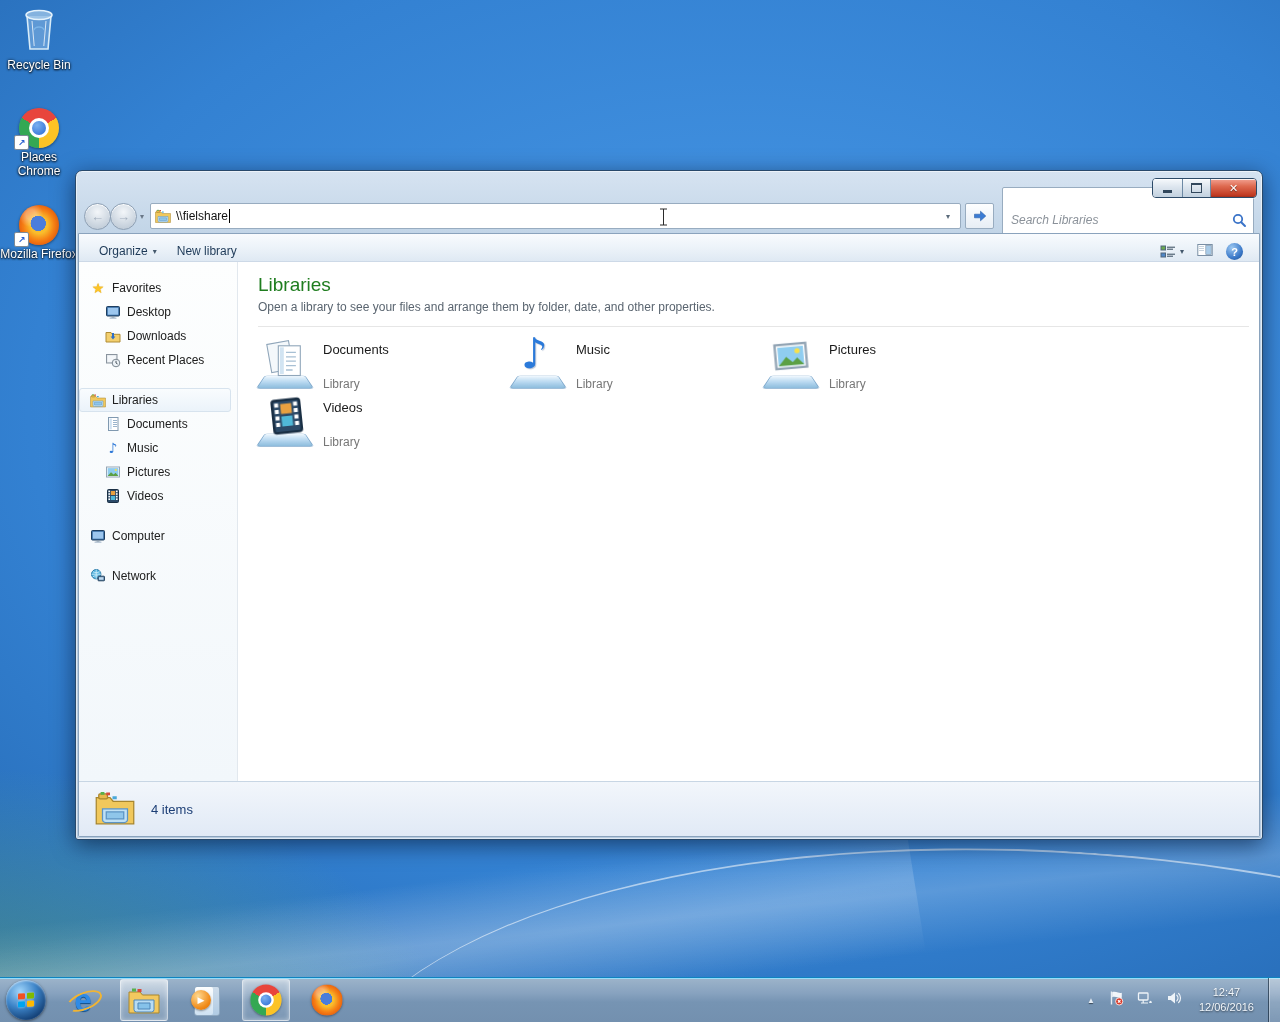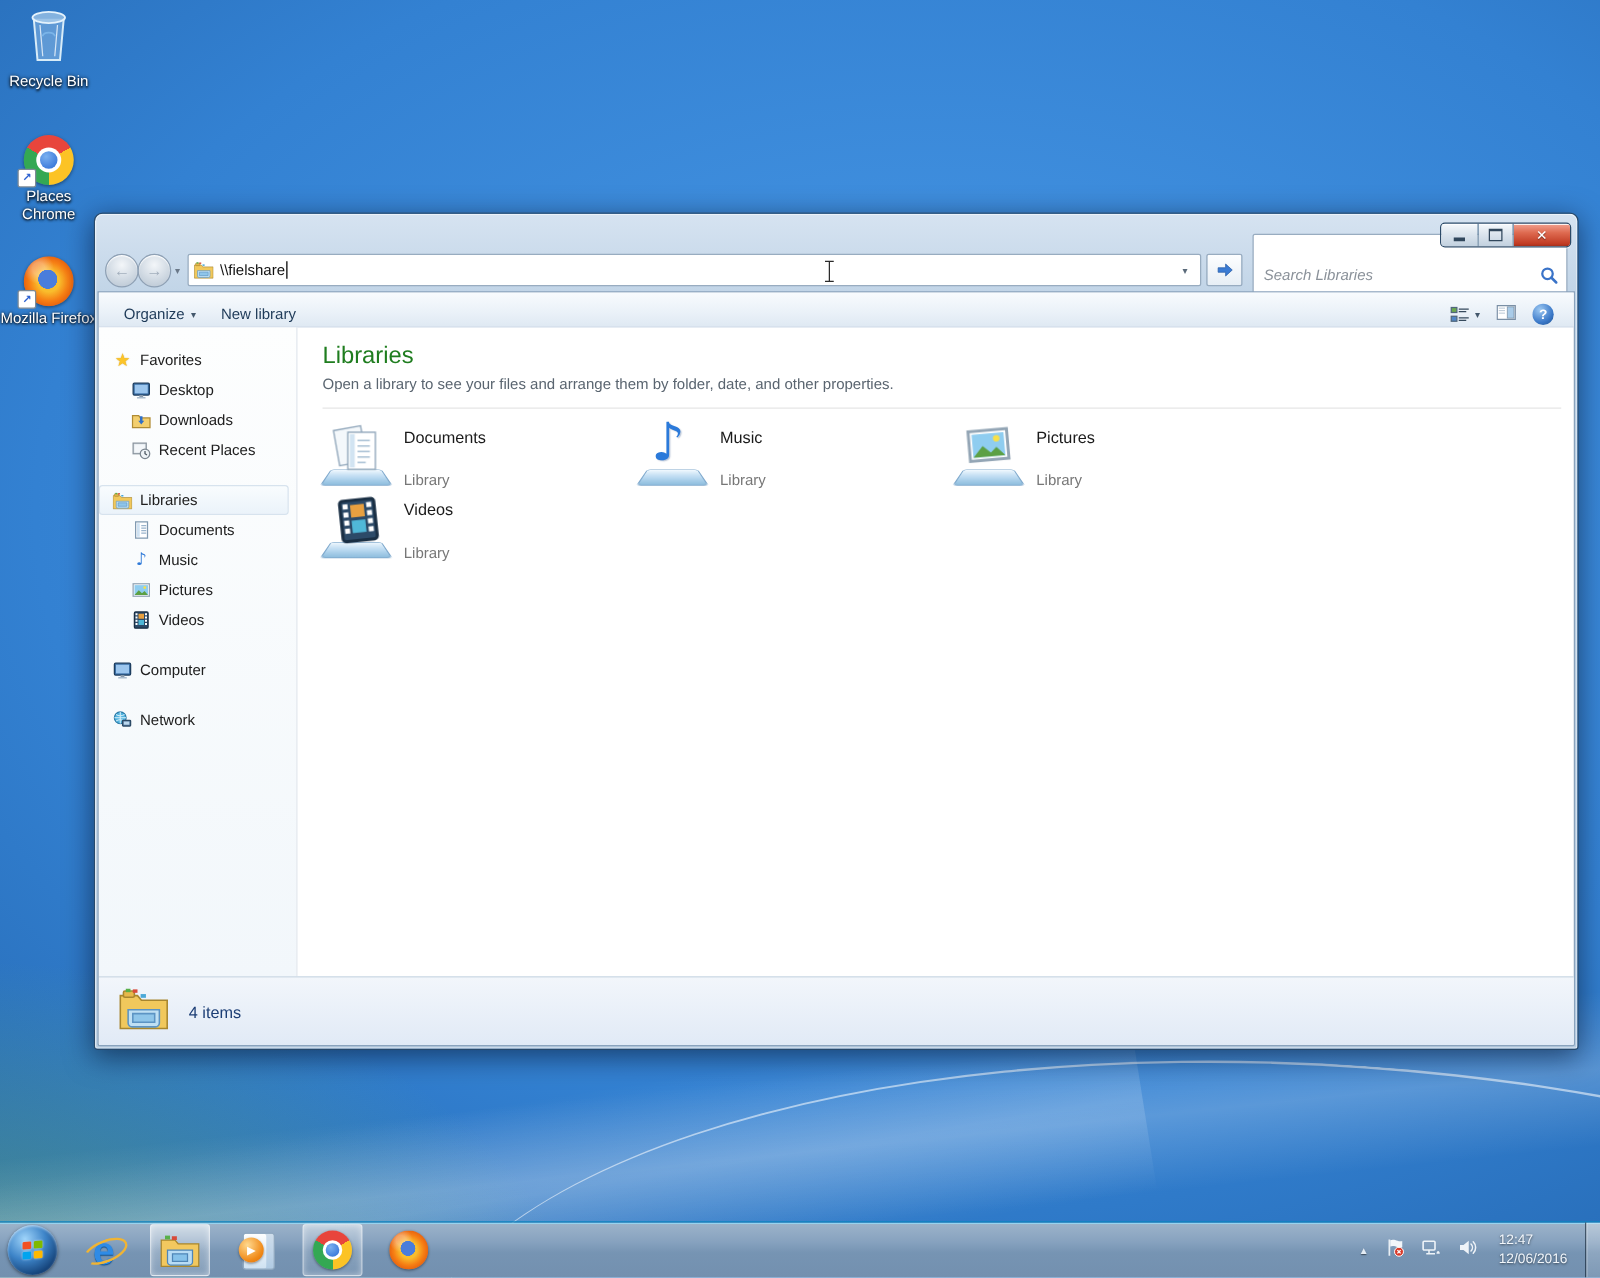--- a/index.html
+++ b/index.html
@@ -141,21 +141,21 @@
     border-radius:50%;transform:rotate(-22deg);border-left-color:transparent;}
   .wmp{position:relative;width:32px;height:32px;}
   .wmp .book{position:absolute;left:5px;top:2px;width:24px;height:28px;background:linear-gradient(#fdfefe,#cfe2f2);
     border:1px solid #8fa8c0;border-radius:3px;box-shadow:inset -6px 0 0 rgba(120,160,200,.35);}
   .wmp .play{position:absolute;left:2px;top:6px;width:20px;height:20px;border-radius:50%;
     background:radial-gradient(circle at 35% 30%,#ffd98f,#f08a18 65%,#d86a08);
     color:#fff;font-size:9px;display:flex;align-items:center;justify-content:center;
     box-shadow:0 1px 2px rgba(0,0,0,.4);}
   .tray{margin-left:auto;display:flex;align-items:center;gap:13px;color:#eef3f8;padding-right:6px;}
   .chev{font-size:8px;color:#e4ecf4;text-shadow:0 1px 1px rgba(0,0,0,.5);}
-  .clock{font-size:11px;line-height:1.35;text-align:left;color:#f2f7fc;
+  .clock{font-size:11px;line-height:1.35;text-align:center;color:#f2f7fc;
     text-shadow:0 1px 2px rgba(0,0,0,.6);margin-left:4px;}
   .showdesk{width:11px;height:44px;margin-left:8px;flex:none;
     background:linear-gradient(rgba(255,255,255,.28),rgba(255,255,255,.08));
     border-left:1px solid rgba(8,28,48,.65);box-shadow:inset 1px 0 0 rgba(255,255,255,.35);}
 </style>
 </head>
 <body>
 
 <svg width="0" height="0" style="position:absolute">
 <defs>

